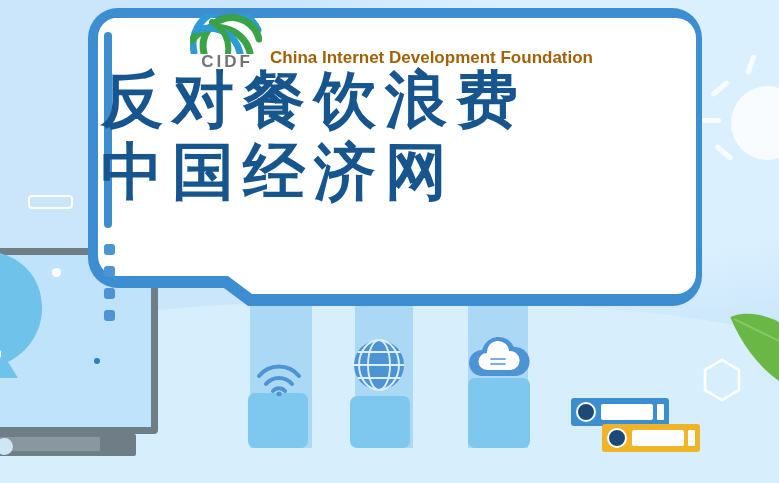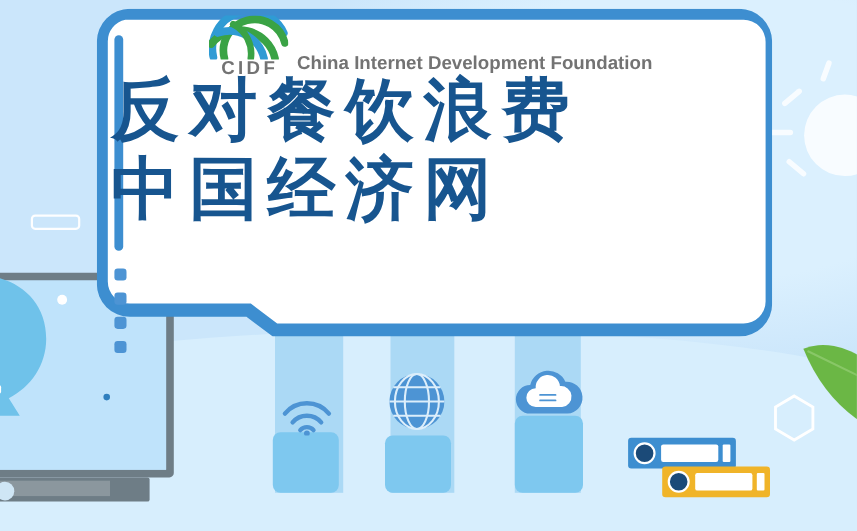--- a/index.html
+++ b/index.html
@@ -69,21 +69,21 @@
   .celogo-url{font-family:"DejaVu Sans","Liberation Sans",sans-serif;font-weight:bold;color:#b5121b;
      font-size:22px;letter-spacing:0px;line-height:1;margin-top:3px;white-space:nowrap;}
 
   
   .cidf{position:absolute;left:190px;top:14px;width:390px;height:58px;z-index:30;}
   .cidf-mark{position:absolute;left:0;top:0;width:72px;height:40px;}
   .cidf-abbr{position:absolute;left:2px;top:38px;width:70px;text-align:center;
      font-size:17px;font-weight:bold;color:#737373;letter-spacing:3px;font-family:"Liberation Sans",sans-serif;}
   .cidf-cn{position:absolute;left:80px;top:-2px;font-size:30px;font-weight:bold;color:#0f70b5;
      letter-spacing:1px;white-space:nowrap;font-family:"DejaVu Sans","Liberation Sans",sans-serif;}
-  .cidf-en{position:absolute;left:80px;top:34px;font-size:17px;font-weight:bold;color:#737373;
+  .cidf-en{position:absolute;left:80px;top:34px;font-size:17px;font-weight:bold;color:#a16207;
      letter-spacing:0px;white-space:nowrap;font-family:"Liberation Sans",sans-serif;}
 
   
   .headline{position:absolute;left:4px;top:56px;width:594px;}
   .hl-line{font-family:"DejaVu Sans","Liberation Sans",sans-serif;font-weight:bold;
      color:#17558f;font-size:62px;line-height:72px;letter-spacing:9px;white-space:nowrap;
      text-indent:9px;}
 </style>
 </head>
 <body>

